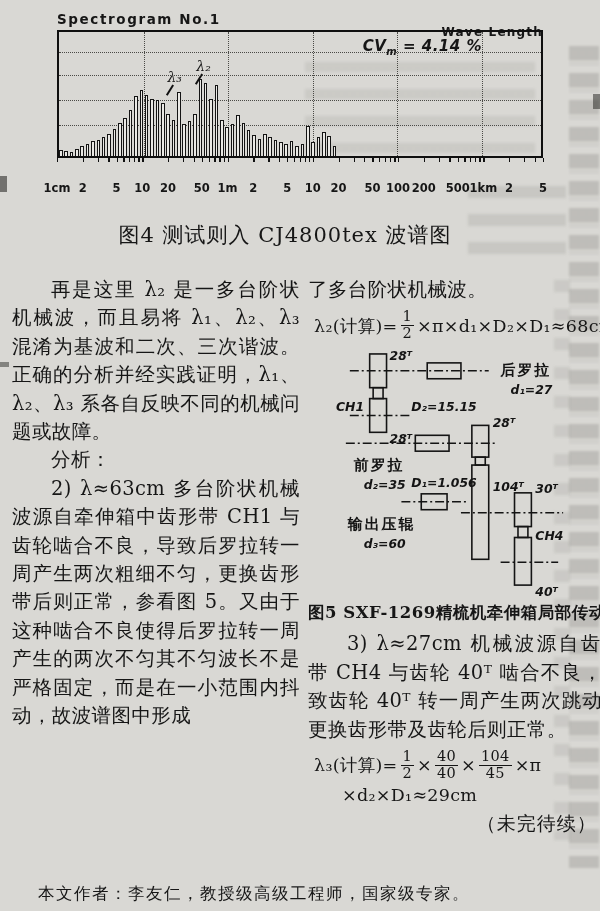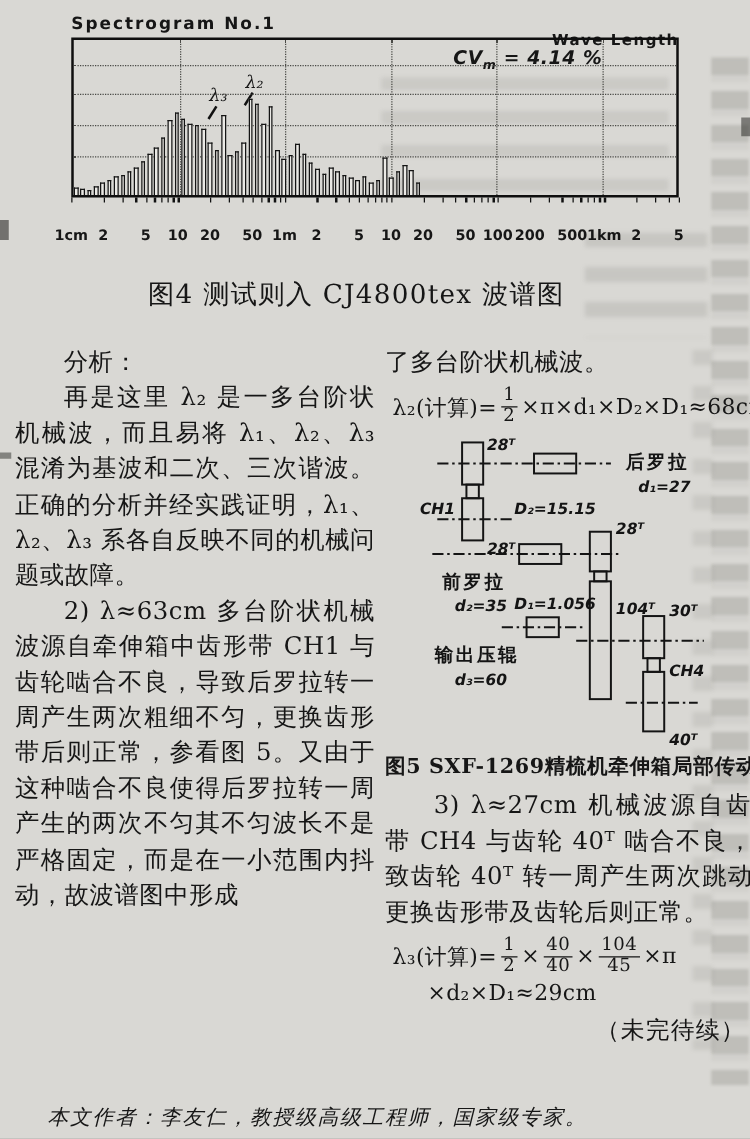--- a/index.html
+++ b/index.html
@@ -54,21 +54,21 @@
   .col p{margin:0;font-size:19.5px;line-height:28.4px;text-align:justify;letter-spacing:.4px;}
   .indent{text-indent:2em;}
   .formula{font-size:17.5px;margin:5px 0 3px 6px;display:flex;align-items:center;flex-wrap:wrap;letter-spacing:.3px;}
   .formula .frac{display:inline-block;text-align:center;font-size:14.5px;line-height:1.1;margin:0 3px;vertical-align:middle;}
   .formula .frac .num{display:block;border-bottom:1.4px solid #141414;padding:0 2px;}
   .formula .frac .den{display:block;padding:0 2px;}
   .formula-line2{font-size:17.5px;margin:2px 0 0 34px;letter-spacing:.3px;}
   .tbc{font-size:19px;text-align:right;padding-right:26px;margin-top:6px;letter-spacing:1px;}
   .diagram{display:block;margin:6px 0 0 2px;}
   .caption5{font-weight:bold;font-size:16.5px;text-align:center;letter-spacing:.5px;margin:4px 0 6px 0;white-space:nowrap;}
-  .footer{position:absolute;left:38px;top:883px;font-style:italic;font-size:16.5px;letter-spacing:1.5px;}
+  .footer{position:absolute;left:38px;top:883px;font-size:16.5px;letter-spacing:1.5px;}
   svg text{fill:#141414;}
   .svg-hand{font-family:"DejaVu Sans","Liberation Sans",sans-serif;font-style:italic;font-size:12.5px;font-weight:600;}
   .svg-cjk{font-family:"DejaVu Serif","Liberation Serif",serif;font-size:15px;letter-spacing:2px;font-weight:600;}
 </style>
 </head>
 <body>
 
 <div class="page">
 
   <div class="bleed bleed-right"></div>
@@ -220,22 +220,22 @@
       <span class="xlabel" style="left: 82.453%;">500</span>
       <span class="xlabel" style="left: 87.7352%;">1km</span>
       <span class="xlabel" style="left: 93.0173%;">2</span>
       <span class="xlabel" style="left: 100%;">5</span>
     </div>
 
   <div class="caption2">图4  测试则入 CJ4800tex 波谱图</div>
 
   <div class="columns">
     <div class="col">
+      <p class="indent">再是这里 λ₂ 是一多台阶状机械波，而且易将 λ₁、λ₂、λ₃ 混淆为基波和二次、三次谐波。正确的分析并经实践证明，λ₁、λ₂、λ₃ 系各自反映不同的机械问题或故障。</p>
       <p class="indent">分析：</p>
-      <p class="indent">再是这里 λ₂ 是一多台阶状机械波，而且易将 λ₁、λ₂、λ₃ 混淆为基波和二次、三次谐波。正确的分析并经实践证明，λ₁、λ₂、λ₃ 系各自反映不同的机械问题或故障。</p>
       <p class="indent">2) λ≈63cm 多台阶状机械波源自牵伸箱中齿形带 CH1 与齿轮啮合不良，导致后罗拉转一周产生两次粗细不匀，更换齿形带后则正常，参看图 5。又由于这种啮合不良使得后罗拉转一周产生的两次不匀其不匀波长不是严格固定，而是在一小范围内抖动，故波谱图中形成</p>
     </div>
 
     <div class="col">
       <p>了多台阶状机械波。</p>
 
       <div class="formula">
         <span>λ₂(计算)=</span>
           <span class="frac">
             <span class="num">1</span>

